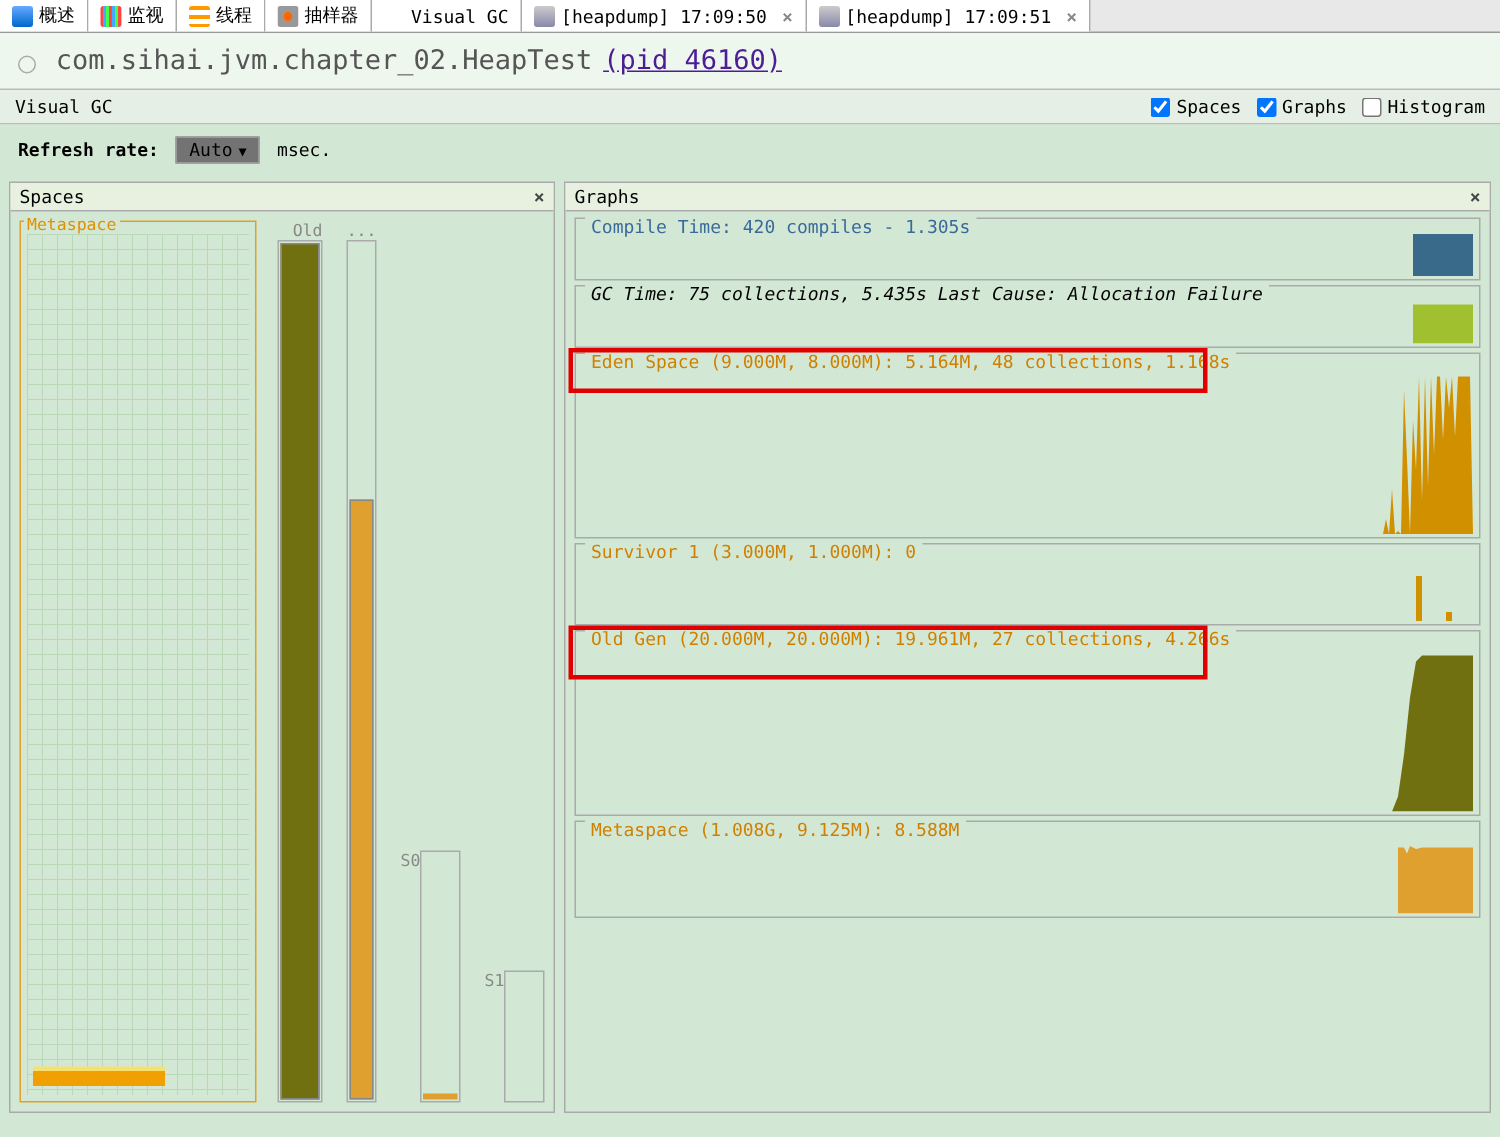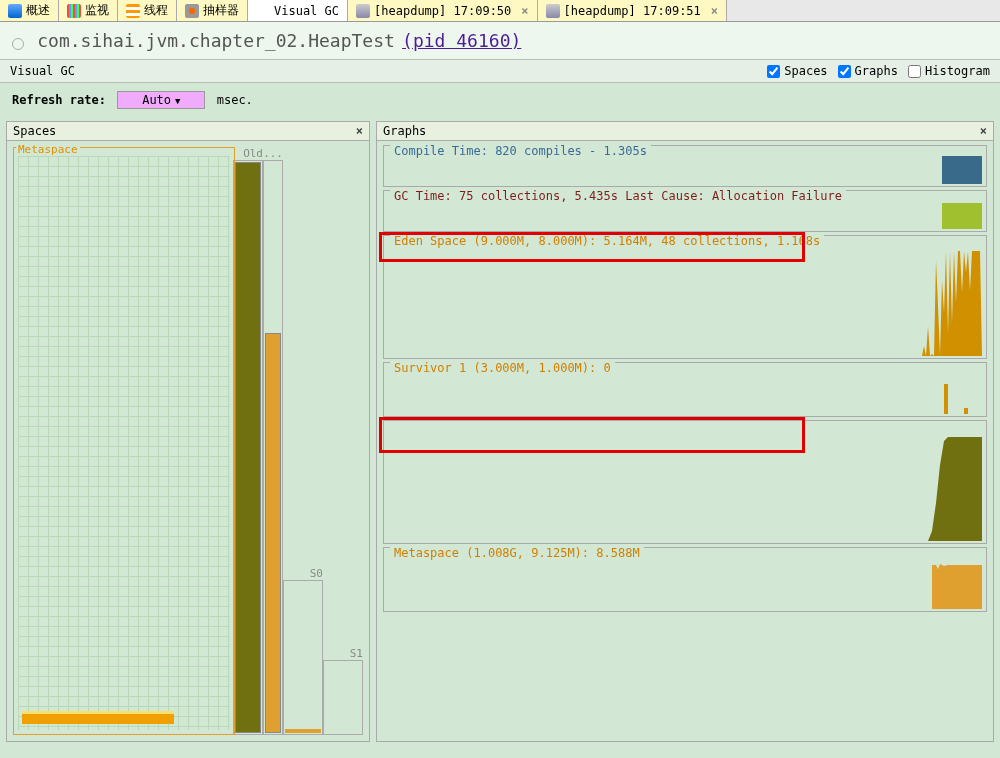--- a/index.html
+++ b/index.html
@@ -1,20 +1,20 @@
 <!DOCTYPE html>
 <html><head>
 <meta charset="utf-8">
 <style>
 * { box-sizing: border-box; margin: 0; padding: 0; }
 body { font-family: "SimSun", monospace; font-size: 12px; background: #d3e8d4; width: 1000px; }
 
 
 .tabs { display: flex; background: #e8e8e8; border-bottom: 1px solid #999; height: 22px; }
-.tab { display: flex; align-items: center; padding: 2px 8px; border-right: 1px solid #aaa; background: #fef9c3; cursor: pointer; gap: 4px; }
+.tab { display: flex; align-items: center; padding: 2px 8px; border-right: 1px solid #aaa; background: #ffffff; cursor: pointer; gap: 4px; }
 .tab.active { background: #fff; }
 .tab .icon { width: 14px; height: 14px; display: inline-block; }
 .tab .close-x { margin-left: 6px; color: #888; font-weight: bold; }
 
 .icon-overview { background: linear-gradient(#6af,#06c); border-radius: 2px; }
 .icon-monitor { background: repeating-linear-gradient(90deg,#f44 0 2px,#4af 2px 4px,#4f4 4px 6px); border-radius: 2px; }
 .icon-threads { background: repeating-linear-gradient(to bottom,#f90 0 3px,#fff 3px 6px); border-radius: 2px; }
 .icon-sampler { background: radial-gradient(circle,#f60 30%,transparent 30%),#999; border-radius: 2px; }
 .icon-visualgc { background: #fff; }
 .icon-heapdump { background: linear-gradient(#ccc,#88a); border-radius: 2px; }
@@ -28,57 +28,57 @@
 
 .sub-header { display: flex; align-items: center; background: #e5efe5; padding: 4px 10px; border-bottom: 1px solid #bbb; font-family: monospace; }
 .sub-header .label { font-weight: normal; }
 .sub-header .right { margin-left: auto; display: flex; gap: 10px; align-items: center; }
 .chk { display: flex; align-items: center; gap: 2px; }
 .chk input { margin-right: 2px; }
 
 
 .refresh-row { background: #d3e8d4; padding: 8px 12px; font-family: monospace; font-size: 12px; }
 .refresh-row b { font-weight: bold; }
-.refresh-sel { display: inline-block; background: #f0abfc; border: 1px solid #999; padding: 1px 24px; margin: 0 4px; }
+.refresh-sel { display: inline-block; background: #737373; border: 1px solid #999; padding: 1px 8px; margin: 0 4px; }
 .refresh-sel .arrow { margin-left: 4px; font-size: 9px; }
 
 
 .panels { display: flex; gap: 6px; padding: 4px 6px; }
 .panel { background: #d3e8d4; border: 1px solid #aaa; }
 .panel-head { display: flex; align-items: center; padding: 2px 6px; background: #e8f0e0; border-bottom: 1px solid #aaa; font-family: monospace; font-size: 12px; }
 .panel-head .close { margin-left: auto; color: #444; font-weight: bold; cursor: pointer; }
 
 
 .spaces-panel { width: 364px; }
-.spaces-body { position: relative; height: 600px; padding: 6px; display: flex; gap: 0; }
+.spaces-body { position: relative; height: 600px; padding: 6px; display: flex; gap: 16px; }
 .meta-area { flex: 1; border: 1px solid #e0a030; position: relative; }
 .meta-label { position: absolute; top: -5px; left: 2px; font-family: monospace; font-size: 11px; color: #e09000; background: #d3e8d4; padding: 0 2px; }
 .meta-grid { position: absolute; top: 8px; left: 4px; right: 4px; bottom: 4px; background-image: linear-gradient(#b8d8b8 1px,transparent 1px),linear-gradient(90deg,#b8d8b8 1px,transparent 1px); background-size: 10px 10px; }
 .old-col { width: 40px; display: flex; flex-direction: column; margin-left: -2px; }
 .old-label { font-family: monospace; font-size: 11px; color: #888; text-align: right; }
 .old-bar { flex: 1; background: #707010; border: 1px solid #888; position: relative; }
 .old-bar-outer { flex: 1; border: 1px solid #aaa; padding: 1px; display: flex; flex-direction: column; }
 .eden-col { width: 20px; display: flex; flex-direction: column; }
-.s-col { width: 40px; display: flex; flex-direction: column; }
+.s-col { width: 40px; display: flex; flex-direction: row; }
 .bottom-meta-bar { position: absolute; left: 8px; right: 60px; bottom: 10px; }
 .bottom-meta-orange { height: 10px; background: #f0a000; }
 .bottom-meta-yellow { height: 3px; background: #f5e070; }
 
 
 .graphs-panel { flex: 1; }
 .graphs-body { padding: 4px 6px; height: 600px; }
 .graph-row { border: 1px solid #aaa; padding: 4px 6px; position: relative; margin-bottom: 3px; background: #d3e8d4; }
 .graph-row.tall { height: 124px; text-align: center; }
 .graph-row.med { height: 55px; }
 .graph-row.med2 { height: 65px; }
 .graph-row.short { height: 42px; }
 .graph-title { font-family: monospace; font-size: 12px; position: absolute; top: -2px; left: 6px; background: #d3e8d4; padding: 0 4px; }
 .gt-blue { color: #3a6a9a; }
 .gt-teal { color: #3a6a9a; }
-.gt-green { color: #7f1d1d; }
+.gt-green { color: #000000; font-style: italic; }
 .gt-orange { color: #d08000; }
 .graph-mini { position: absolute; right: 4px; bottom: 2px; }
 .redbox { position: absolute; border: 3px solid #e00000; }
 svg { display: block; }
 </style>
 </head>
 <body>
 
 <div class="tabs">
   <div class="tab">
@@ -191,21 +191,21 @@
   </div>
 
   <div class="panel graphs-panel">
     <div class="panel-head">
       <span>Graphs</span>
       <span class="close">×</span>
     </div>
     <div class="graphs-body">
 
       <div class="graph-row short">
-        <span class="graph-title gt-blue">Compile Time: 820 compiles - 1.305s</span>
+        <span class="graph-title gt-blue">Compile Time: 420 compiles - 1.305s</span>
         <svg class="graph-mini" width="40" height="30">
             <rect x="0" y="2" width="40" height="28" fill="#3a6a8a"></rect>
           </svg>
       </div>
 
 
       <div class="graph-row short">
         <span class="graph-title gt-green">GC Time: 75 collections, 5.435s  Last Cause: Allocation Failure</span>
         <svg class="graph-mini" width="40" height="30">
             <rect x="0" y="4" width="40" height="26" fill="#a0c030"></rect>
@@ -223,20 +223,21 @@
 
       <div class="graph-row med">
         <span class="graph-title gt-orange">Survivor 1 (3.000M, 1.000M): 0</span>
         <svg class="graph-mini" width="44" height="40">
           <rect x="6" y="10" width="4" height="30" fill="#d09000"></rect>
             <rect x="26" y="34" width="4" height="6" fill="#d09000"></rect>
         </svg>
       </div>
 
       <div class="graph-row tall">
+        <span class="graph-title gt-orange">Old Gen (20.000M, 20.000M): 19.961M, 27 collections, 4.266s</span>
         <svg class="graph-mini" width="54" height="108">
           <polygon fill="#707010" points="0,108 4,98 8,70 12,32 16,8 20,4 24,4 28,4 32,4 36,4 40,4 44,4 48,4 52,4 54,4 54,108"></polygon>
         </svg>
         <div class="redbox" style="top:-4px;left:-5px;width:426px;height:36px"></div>
       </div>
 
       <div class="graph-row med2">
         <span class="graph-title gt-orange">Metaspace (1.008G, 9.125M): 8.588M</span>
         <svg class="graph-mini" width="50" height="50">
           <polygon fill="#e0a030" points="0,6 4,6 6,10 8,5 12,7 16,6 50,6 50,50 0,50"></polygon>

